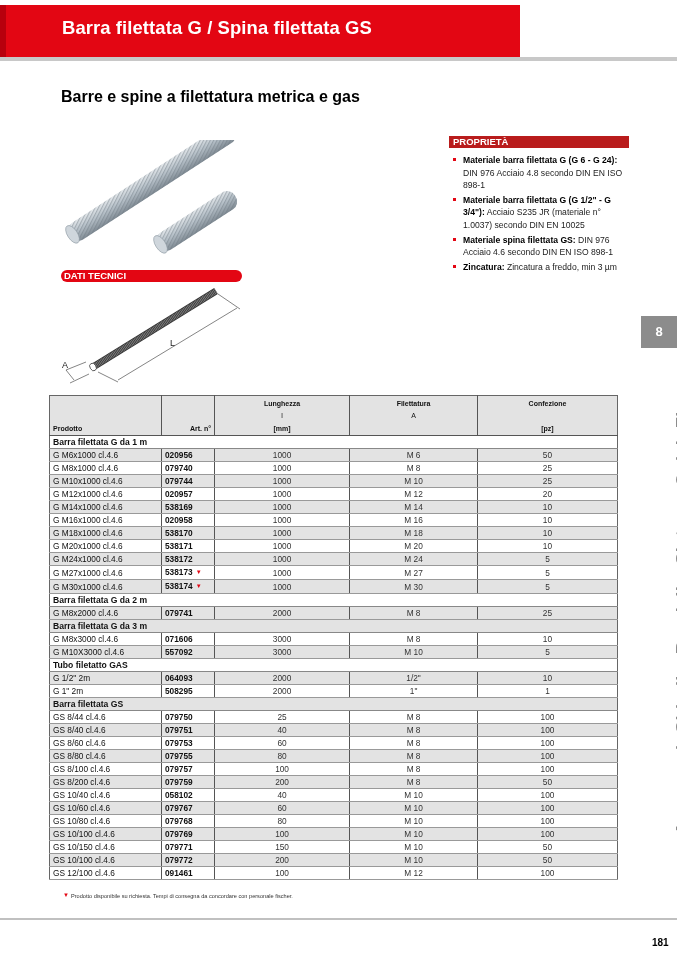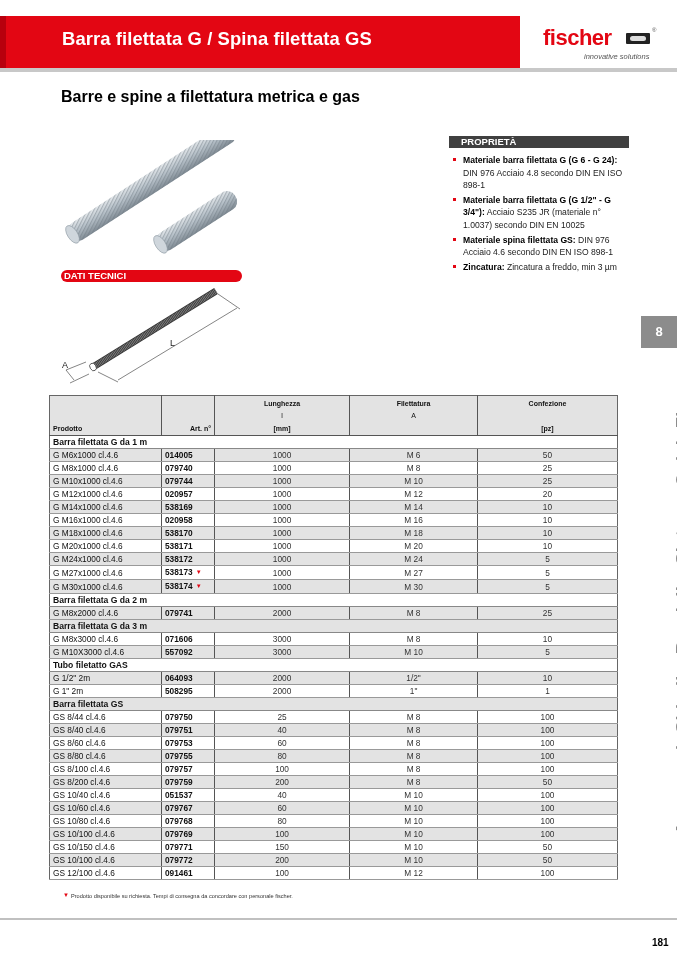--- a/index.html
+++ b/index.html
@@ -1,36 +1,36 @@
 <!DOCTYPE html>
 <html><head>
 <meta charset="utf-8">
 <style>
   * { box-sizing: border-box; margin: 0; padding: 0; }
   html, body { width: 677px; height: 958px; background: #ffffff; overflow: hidden; }
   body { position: relative; font-family: "Liberation Sans", sans-serif; color: #111; }
 
   
-  .hdr { position: absolute; left: 0; top: 16px; width: 677px; height: 52px; }
+  .hdr { position: absolute; left: 0; top: 5px; width: 677px; height: 52px; }
   .hdr-red { position: absolute; left: 0; top: 0; width: 520px; height: 52px; background: #e30613; }
   .hdr-red .shade { position: absolute; left: 0; top: 0; width: 6px; height: 52px; background: #b8000d; }
   .hdr-title { position: absolute; left: 62px; top: 12px; color: #fff; font-weight: 700; font-size: 19px; letter-spacing: 0.1px; font-family: "Liberation Sans", sans-serif; transform: scaleX(0.97); transform-origin: left; }
   .hdr-logo { position: absolute; left: 520px; top: 0; width: 157px; height: 52px; background: #fff; }
   .logo-word { position: absolute; left: 23px; top: 9px; color: #e30613; font-weight: 700; font-size: 22px; letter-spacing: -0.5px; }
   .logo-badge { position: absolute; left: 106px; top: 17px; width: 24px; height: 11px; background: #222; border-radius: 1px; }
   .logo-badge::after { content: ""; position: absolute; left: 4px; top: 3px; width: 16px; height: 5px; background: #ddd; border-radius: 3px; }
   .logo-reg { position: absolute; left: 132px; top: 11px; font-size: 6px; color: #555; }
   .logo-tag { position: absolute; left: 64px; top: 36px; font-size: 7.5px; font-style: italic; color: #555; }
   .hdr-bar { position: absolute; left: 0; top: 52px; width: 677px; height: 4px; background: #c8c8c8; }
 
   
   .subtitle { position: absolute; left: 61px; top: 88px; font-size: 16px; font-weight: 700; color: #000000; }
 
   
-  .prop-head { position: absolute; left: 449px; top: 136px; width: 180px; height: 12px; background: #404040; color: #fff; font-weight: 700; font-size: 9.5px; padding-left: 12px; line-height: 12px; }
+  .prop-head { position: absolute; left: 449px; top: 136px; width: 180px; height: 12px; background: #b91c1c; color: #fff; font-weight: 700; font-size: 9.5px; padding-left: 4px; line-height: 12px; }
   .prop-list { position: absolute; left: 452px; top: 154px; width: 178px; list-style: none; }
   .prop-list li { position: relative; padding-left: 11px; font-size: 8.6px; line-height: 12.6px; color: #222; margin-bottom: 2px; }
   .prop-list li .bullet { position: absolute; left: 1px; top: 4px; width: 3px; height: 3px; background: #e30613; }
   .prop-list li b { color: #000; }
 
   
   .photo { position: absolute; left: 60px; top: 140px; width: 190px; height: 125px; }
   .dati-head { position: absolute; left: 61px; top: 270px; width: 181px; height: 12px; background: #e30613; color: #fff; font-weight: 700; font-size: 9.5px; padding-left: 3px; line-height: 12px; border-radius: 6px; }
   .drawing { position: absolute; left: 58px; top: 284px; width: 190px; height: 100px; }
 
@@ -65,26 +65,20 @@
   .side-num { position: absolute; left: 641px; top: 316px; width: 36px; height: 32px; background: #8c8c8c; color: #fff; font-weight: 700; font-size: 13px; text-align: center; line-height: 32px; }
   .side-text { position: absolute; left: 672px; top: 357px; transform-origin: left top; transform: rotate(-90deg) translateX(-478px); white-space: nowrap; color: #8c8c8c; font-weight: 700; font-size: 18.5px; width: 478px; text-align: left; letter-spacing: 0.2px; }
 </style>
 </head>
 <body>
 
 <div class="hdr">
   <div class="hdr-red">
     <div class="shade"></div>
     <div class="hdr-title">Barra filettata G / Spina filettata GS</div>
-  </div>
-  <div class="hdr-logo">
-    <span class="logo-word">fischer</span>
-    <span class="logo-badge"></span>
-    <span class="logo-reg">®</span>
-    <span class="logo-tag">innovative solutions</span>
   </div>
   <div class="hdr-bar"></div>
 </div>
 
 <div class="subtitle">Barre e spine a filettatura metrica e gas</div>
 
 <svg class="photo" viewBox="0 0 190 125">
   <defs>
     <linearGradient id="rodg" x1="0" y1="0" x2="0" y2="1">
       <stop offset="0" stop-color="#e8ecef"></stop>
@@ -161,21 +155,21 @@
       <th></th>
       <th>[pz]</th>
     </tr>
   </thead>
   <tbody id="tbody">
       <tr class="grp white">
         <td colspan="5">Barra filettata G da 1 m</td>
       </tr>
       <tr class="row gray">
         <td class="prod"><span>G M6x1000 cl.4.6</span></td>
-        <td class="art"><span>014005</span></td>
+        <td class="art"><span>020956</span></td>
         <td class="num"><span>1000</span></td>
         <td class="num"><span>M 6</span></td>
         <td class="num"><span>50</span></td>
       </tr>
       <tr class="row white">
         <td class="prod"><span>G M8x1000 cl.4.6</span></td>
         <td class="art"><span>079740</span></td>
         <td class="num"><span>1000</span></td>
         <td class="num"><span>M 8</span></td>
         <td class="num"><span>25</span></td>
@@ -327,21 +321,21 @@
       </tr>
       <tr class="row gray">
         <td class="prod"><span>GS 8/200 cl.4.6</span></td>
         <td class="art"><span>079759</span></td>
         <td class="num"><span>200</span></td>
         <td class="num"><span>M 8</span></td>
         <td class="num"><span>50</span></td>
       </tr>
       <tr class="row white">
         <td class="prod"><span>GS 10/40 cl.4.6</span></td>
-        <td class="art"><span>051537</span></td>
+        <td class="art"><span>058102</span></td>
         <td class="num"><span>40</span></td>
         <td class="num"><span>M 10</span></td>
         <td class="num"><span>100</span></td>
       </tr>
       <tr class="row gray">
         <td class="prod"><span>GS 10/60 cl.4.6</span></td>
         <td class="art"><span>079767</span></td>
         <td class="num"><span>60</span></td>
         <td class="num"><span>M 10</span></td>
         <td class="num"><span>100</span></td>

